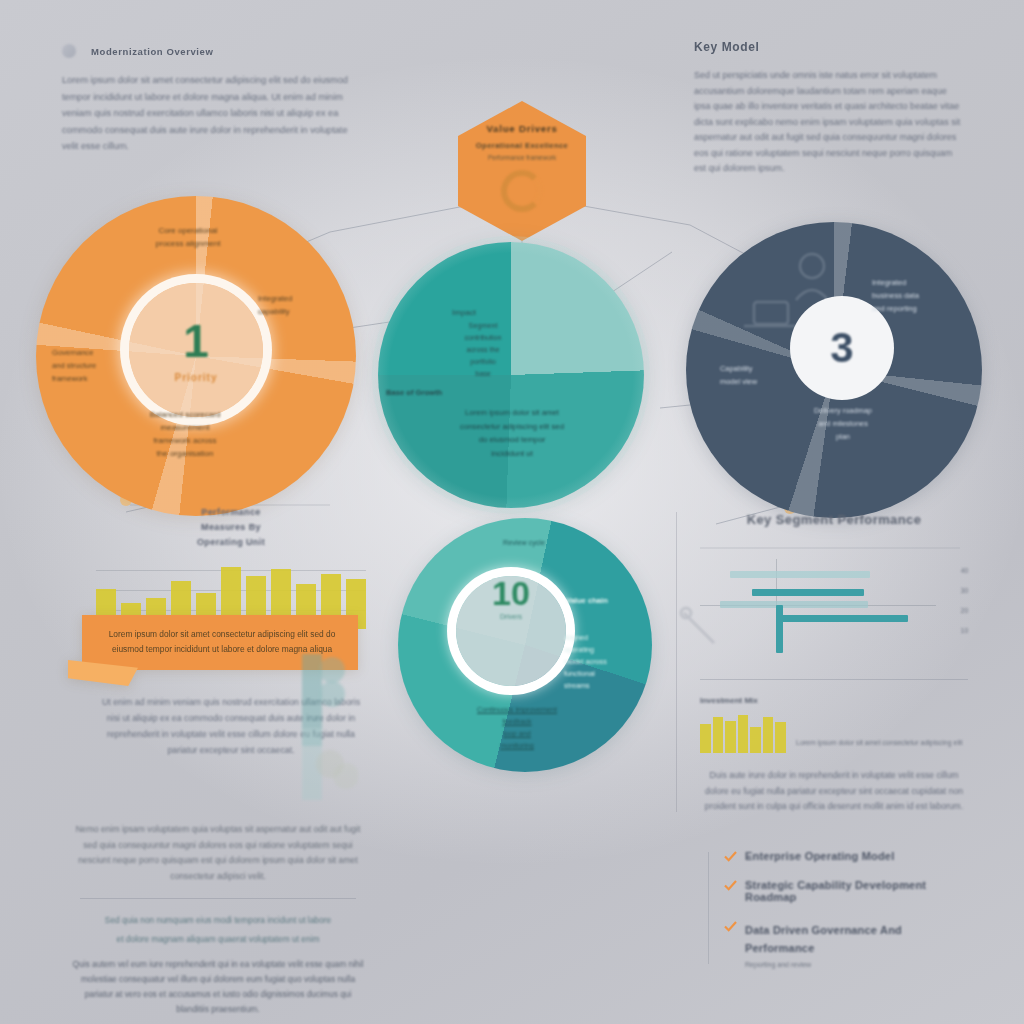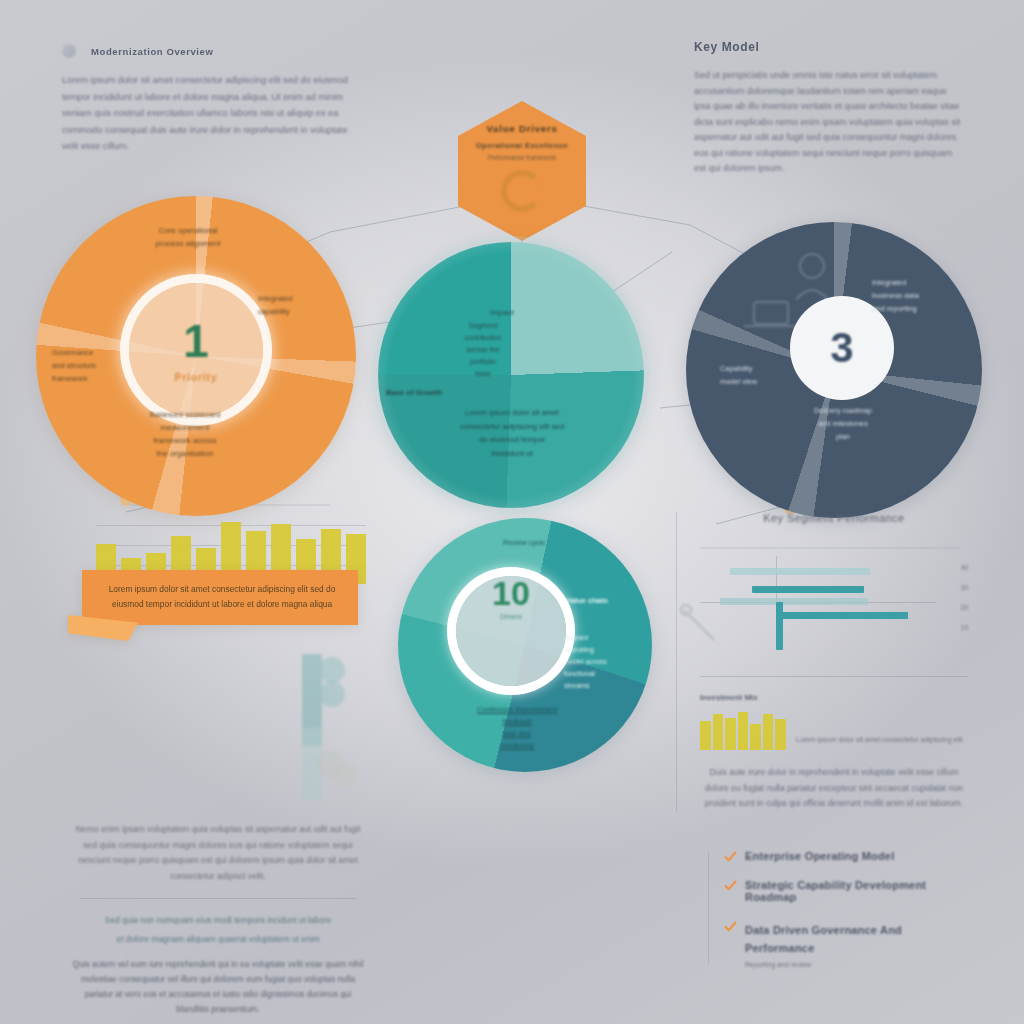--- a/index.html
+++ b/index.html
@@ -167,21 +167,21 @@
   #ll-body{margin-top:24px;font-size:8.8px;line-height:16px;color:#6a7180;filter:blur(.95px);text-align:center;}
 
   
   #deco-fig{
     position:absolute;left:296px;top:636px;width:62px;height:170px;
     filter:blur(1.6px);opacity:.55;
   }
 
   
   #rm{position:absolute;left:700px;top:512px;width:268px;}
-  #rm .rm-head{font-size:11px;font-weight:normal;color:#5d6472;filter:blur(.85px);letter-spacing:.4px;}
+  #rm .rm-head{font-size:13px;font-weight:bold;color:#5d6472;filter:blur(.85px);letter-spacing:.4px;}
   #hbars{position:relative;margin-top:22px;height:120px;}
   #hbars .hb{position:absolute;height:7px;border-radius:1px;filter:blur(.55px);}
   #hbars .axis{position:absolute;background:rgba(120,128,140,.35);filter:blur(.5px);}
   #hbars .tick{position:absolute;right:-2px;font-size:6.5px;color:#6b7280;filter:blur(1px);}
   .hr{height:1px;background:rgba(130,136,148,.35);filter:blur(.6px);margin:10px 0 0;}
   #rm2{margin-top:16px;}
   #rm2 .rm-head2{font-size:8px;font-weight:bold;color:#5d6472;filter:blur(.9px);}
   #vbars{margin-top:8px;height:40px;display:flex;align-items:flex-end;gap:2px;width:86px;}
   #vbars .vb{background:#d8ca32;flex:1;filter:blur(.6px);opacity:.9;}
   #rm2-cap{font-size:7px;color:#6c7380;filter:blur(1px);margin-top:-14px;margin-left:96px;}
@@ -263,21 +263,21 @@
 capability</div>
 <div class="ring-lbl" style="left:52px;top:346px;width:86px;font-size:7.6px;color:#5b4628;text-align:left;white-space:pre-line;">Governance
 and structure
 framework</div>
 <div class="ring-lbl" style="left:118px;top:408px;width:134px;font-size:8px;color:#5b4628;text-align:center;white-space:pre-line;">Balanced scorecard
 measurement
 framework across
 the organisation</div>
 
 <div id="pie-center"></div>
-<div class="ring-lbl" style="position:absolute;left:452px;top:306px;width:62px;font-size:8px;font-weight:normal;color:#2b4d50;text-align:right;">Impact</div>
+<div class="ring-lbl" style="position:absolute;left:452px;top:306px;width:62px;font-size:8px;font-weight:normal;color:#2b4d50;text-align:left;">Impact</div>
 <div class="ring-lbl" style="position:absolute;left:450px;top:320px;width:66px;font-size:7.2px;color:#2b4d50;text-align:center;white-space:pre-line;line-height:12px;">Segment
 contribution
 across the
 portfolio
 base</div>
 <div class="ring-lbl" style="position:absolute;left:386px;top:386px;width:96px;font-size:7.6px;font-weight:bold;color:#274b4e;text-align:left;">Base of Growth</div>
 <div class="ring-lbl" style="position:absolute;left:416px;top:406px;width:192px;font-size:7.8px;color:#21484b;text-align:center;white-space:pre-line;line-height:13.5px;">Lorem ipsum dolor sit amet
 consectetur adipiscing elit sed
 do eiusmod tempor
 incididunt ut</div>
@@ -314,39 +314,43 @@
 operating
 model across
 functional
 streams</div>
 <div class="ring-lbl" style="position:absolute;left:452px;top:704px;width:130px;font-size:7.2px;color:#1f5356;text-align:center;white-space:pre-line;line-height:12px;text-decoration:underline;">Continuous improvement
 feedback
 loop and
 monitoring</div>
 
 <div id="ll">
+  <div class="ll-head" style="white-space:pre-line;text-align:center;">Performance
+Measures By
+Operating Unit</div>
   <div id="ll-bars">
     <div class="gl" style="bottom:18px;"></div>
     <div class="gl" style="bottom:38px;"></div>
     <div class="gl" style="bottom:58px;"></div>
   <div class="bar" style="height: 39.6111px;"></div>
       <div class="bar" style="height: 25.8333px;"></div>
       <div class="bar" style="height: 31px;"></div>
       <div class="bar" style="height: 48.2222px;"></div>
       <div class="bar" style="height: 36.1667px;"></div>
       <div class="bar" style="height: 62px;"></div>
       <div class="bar" style="height: 53.3889px;"></div>
       <div class="bar" style="height: 60.2778px;"></div>
       <div class="bar" style="height: 44.7778px;"></div>
       <div class="bar" style="height: 55.1111px;"></div>
       <div class="bar" style="height: 49.9444px;"></div>
     </div>
   <div id="ribbon">
     <span>Lorem ipsum dolor sit amet consectetur adipiscing elit sed do eiusmod tempor incididunt ut labore et dolore magna aliqua</span>
   </div>
+  <div id="ll-body">Ut enim ad minim veniam quis nostrud exercitation ullamco laboris nisi ut aliquip ex ea commodo consequat duis aute irure dolor in reprehenderit in voluptate velit esse cillum dolore eu fugiat nulla pariatur excepteur sint occaecat.</div>
 </div>
 
 <svg id="deco-fig" viewBox="0 0 62 170">
   <rect x="6" y="18" width="20" height="92" fill="#5fa8a8" opacity=".75"></rect>
   <rect x="6" y="92" width="20" height="72" fill="#9dc8c8" opacity=".55"></rect>
   <circle cx="36" cy="34" r="13" fill="#6fb2b0" opacity=".6"></circle>
   <circle cx="36" cy="58" r="13" fill="#6fb2b0" opacity=".6"></circle>
   <circle cx="34" cy="128" r="14" fill="#b5bfae" opacity=".45"></circle>
   <circle cx="50" cy="140" r="13" fill="#b8c2b0" opacity=".4"></circle>
 </svg>

